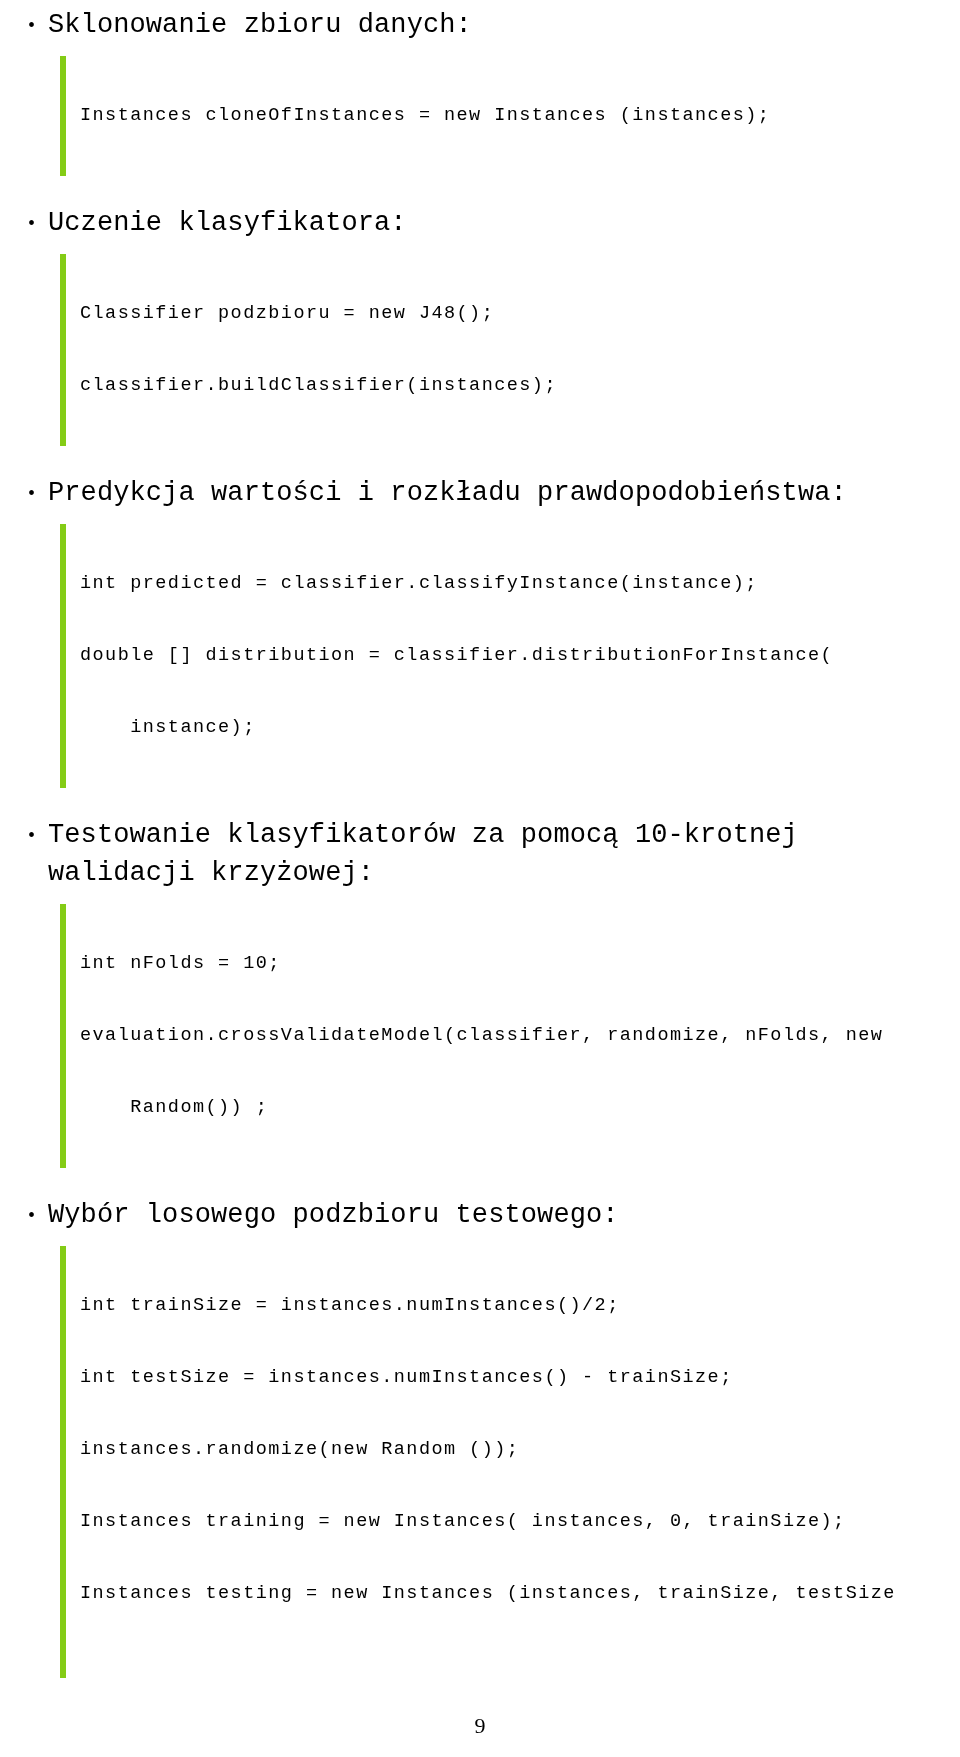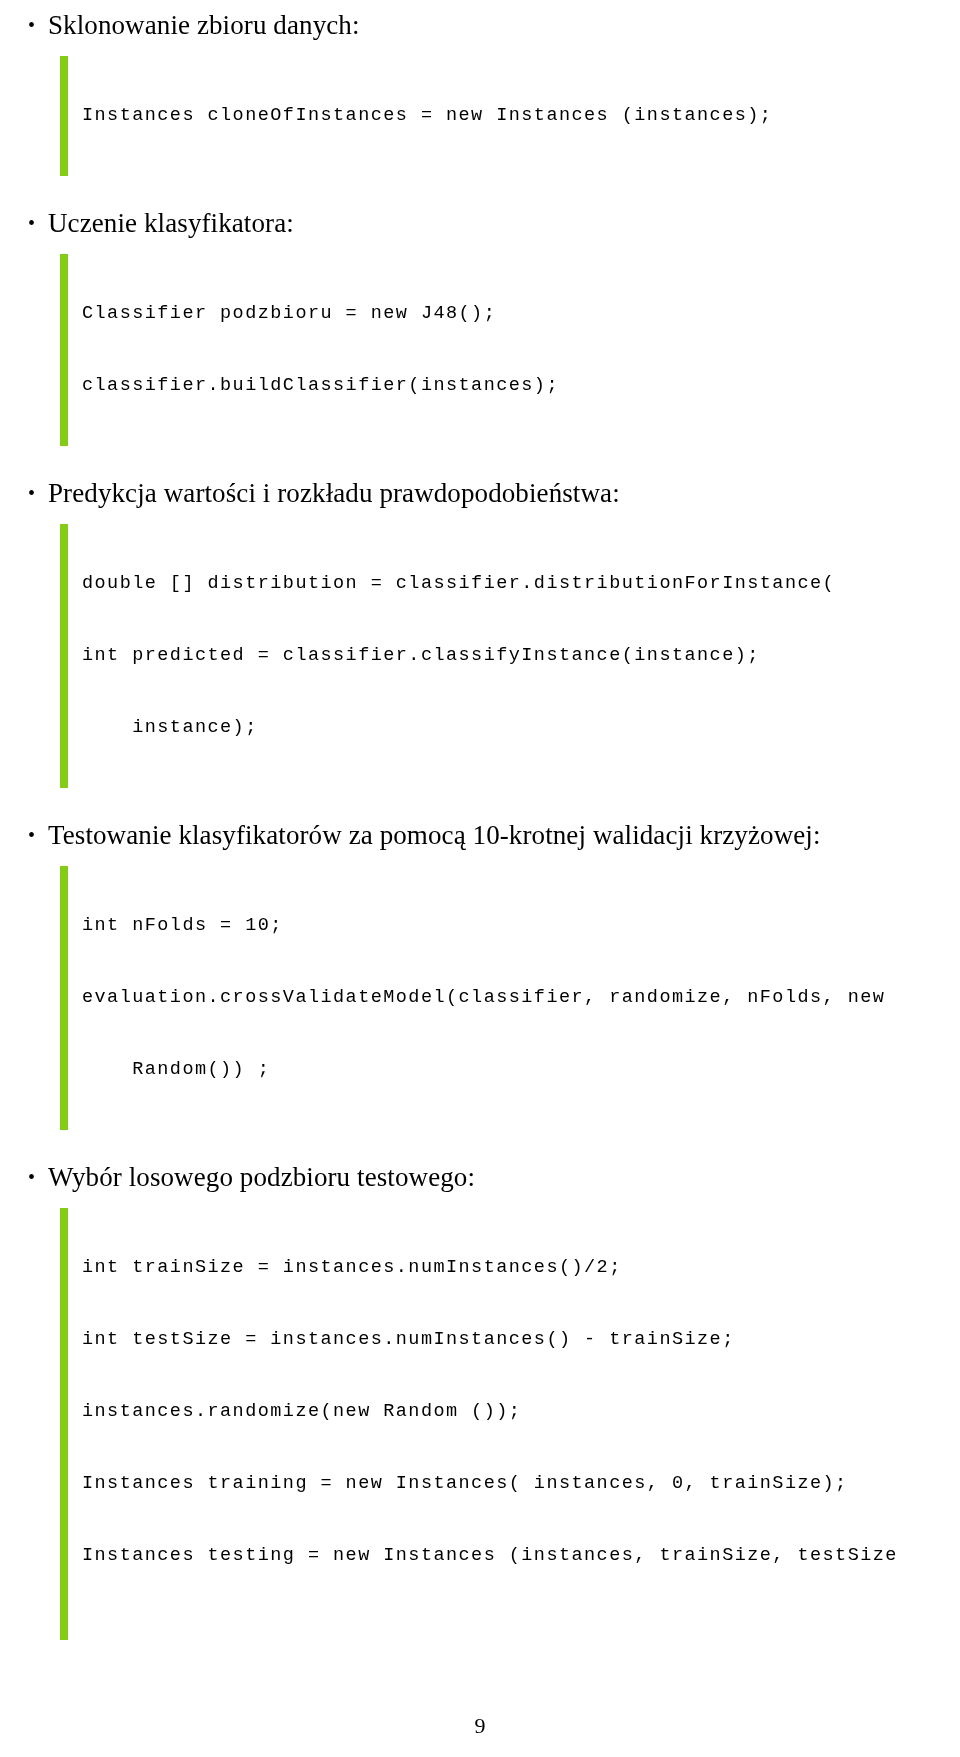--- a/index.html
+++ b/index.html
@@ -40,28 +40,28 @@
     font-size: 20px;
     line-height: 38px;
     text-align: left;
     color: #000;
   }
   .bullet-text {
     flex: 1 1 auto;
     font-size: 27px;
     line-height: 38px;
     letter-spacing: 0.1px;
-    font-family: Liberation Serif, serif;
+    font-family: Liberation Mono, monospace;
   }
 
   
   .code-block {
     margin: 12px 0 0 36px;
     padding: 0 0 0 14px;
-    border-left: 8px solid #84cc16;
+    border-left: 6px solid #84cc16;
     font-family: "Liberation Mono", "DejaVu Sans Mono", monospace;
     font-size: 18.5px;
     line-height: 24px;
     letter-spacing: 1.45px;
     white-space: pre;
     color: #000000;
   }
   .code-line {
     white-space: pre;
     min-height: 24px;
@@ -108,22 +108,22 @@
     </div>
   </div>
   <div class="gap-after-code"></div>
 
   <div class="bullet-block">
     <div class="bullet-head">
       <span class="bullet-dot">•</span>
       <span class="bullet-text">Predykcja wartości i rozkładu prawdopodobieństwa:</span>
     </div>
     <div class="code-block">
+      <div class="code-line">int predicted = classifier.classifyInstance(instance);</div>
       <div class="code-line">double [] distribution = classifier.distributionForInstance(</div>
-      <div class="code-line">int predicted = classifier.classifyInstance(instance);</div>
       <div class="code-line">    instance);</div>
     </div>
   </div>
   <div class="gap-after-code"></div>
 
   <div class="bullet-block">
     <div class="bullet-head">
       <span class="bullet-dot">•</span>
       <span class="bullet-text">Testowanie klasyfikatorów za pomocą 10-krotnej walidacji krzyżowej:</span>
     </div>

